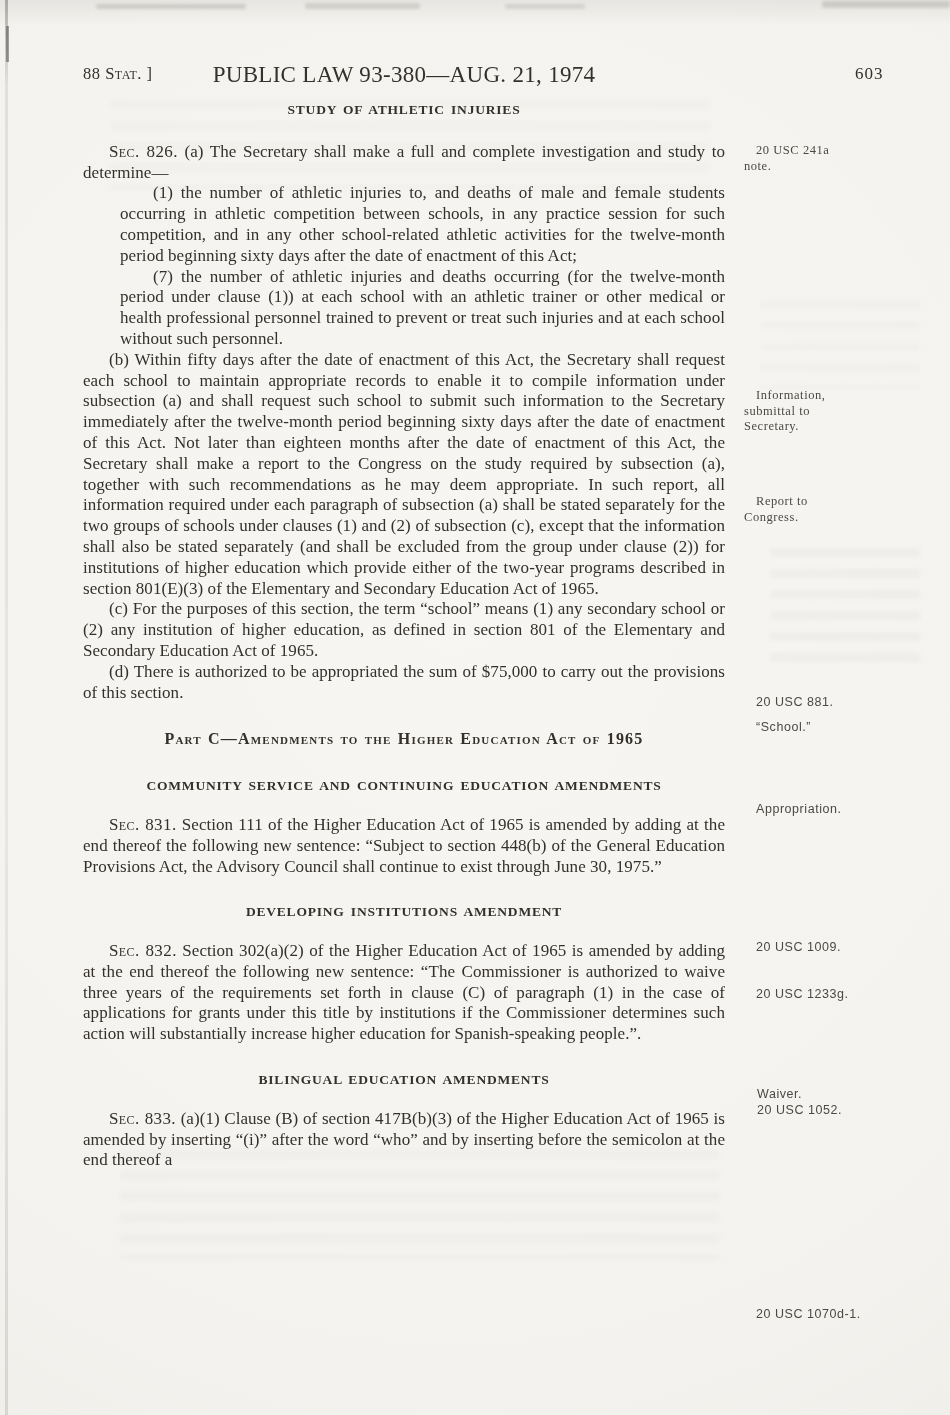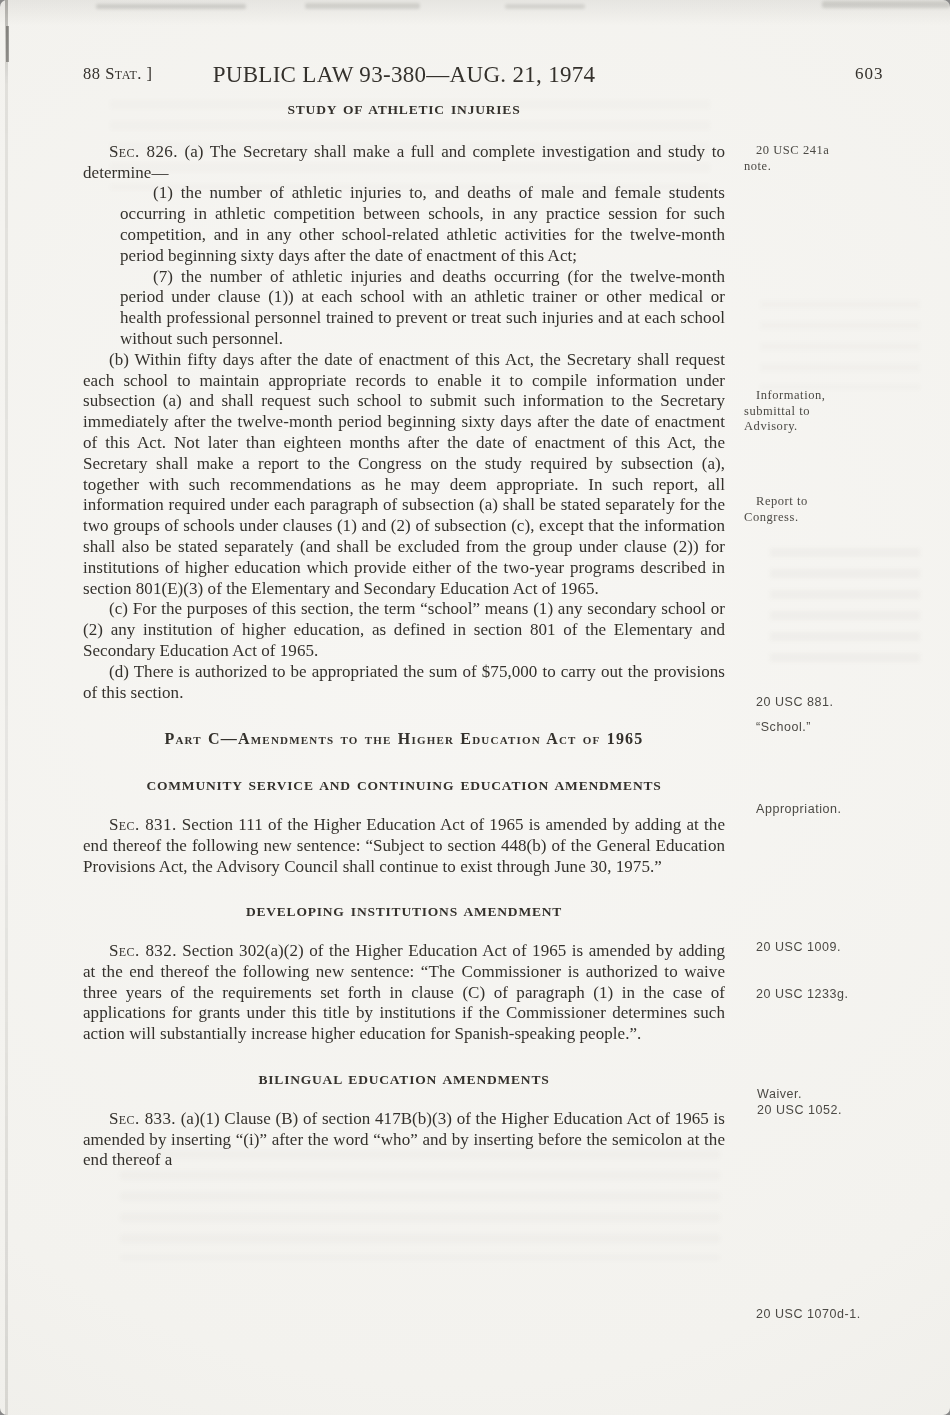--- a/index.html
+++ b/index.html
@@ -10,21 +10,20 @@
   .page {
     position: relative;
     width: 950px;
     height: 1415px;
     margin: 0 auto;
     overflow: hidden;
     background:
       radial-gradient(ellipse 130% 90% at 48% 42%, #f7f6f3 0%, #f3f2ee 62%, #ebeae5 100%);
     color: #34312c;
     font-family: "Liberation Serif", serif;
-    border-radius: 7px;
   }
 
   
   .edge-left {
     position: absolute; left: 5px; top: 0; width: 3px; height: 1415px;
     background: linear-gradient(180deg, rgba(60,58,52,0.35) 0%, rgba(60,58,52,0.10) 6%, rgba(60,58,52,0.07) 60%, rgba(60,58,52,0.14) 100%);
     filter: blur(0.6px);
   }
   .edge-top {
     position: absolute; left: 0; top: 0; width: 950px; height: 26px;
@@ -170,21 +169,21 @@
     <div class="section-heading">BILINGUAL EDUCATION AMENDMENTS</div>
 
     <p class="para"><span class="lead">Sec. 833.</span><span> (a)(1) Clause (B) of section 417B(b)(3) of the Higher Education Act of 1965 is amended by inserting “(i)” after the word “who” and by inserting before the semicolon at the end thereof a</span></p>
 
   </div>
 
   <div class="note indent" style="top:143px; left:744px;">20 USC 241a
 note.</div>
   <div class="note indent" style="top:388px; left:744px;">Information,
 submittal to
-Advisory.</div>
+Secretary.</div>
   <div class="note indent" style="top:494px; left:744px;">Report to
 Congress.</div>
   <div class="note" style="top:695px; left:756px;">20 USC 881.</div>
   <div class="note" style="top:720px; left:756px;">“School.”</div>
   <div class="note" style="top:802px; left:756px;">Appropriation.</div>
   <div class="note" style="top:940px; left:756px;">20 USC 1009.</div>
   <div class="note" style="top:987px; left:756px;">20 USC 1233g.</div>
   <div class="note" style="top:1087px; left:757px;">Waiver.
 20 USC 1052.</div>
   <div class="note" style="top:1307px; left:756px;">20 USC 1070d-1.</div>

